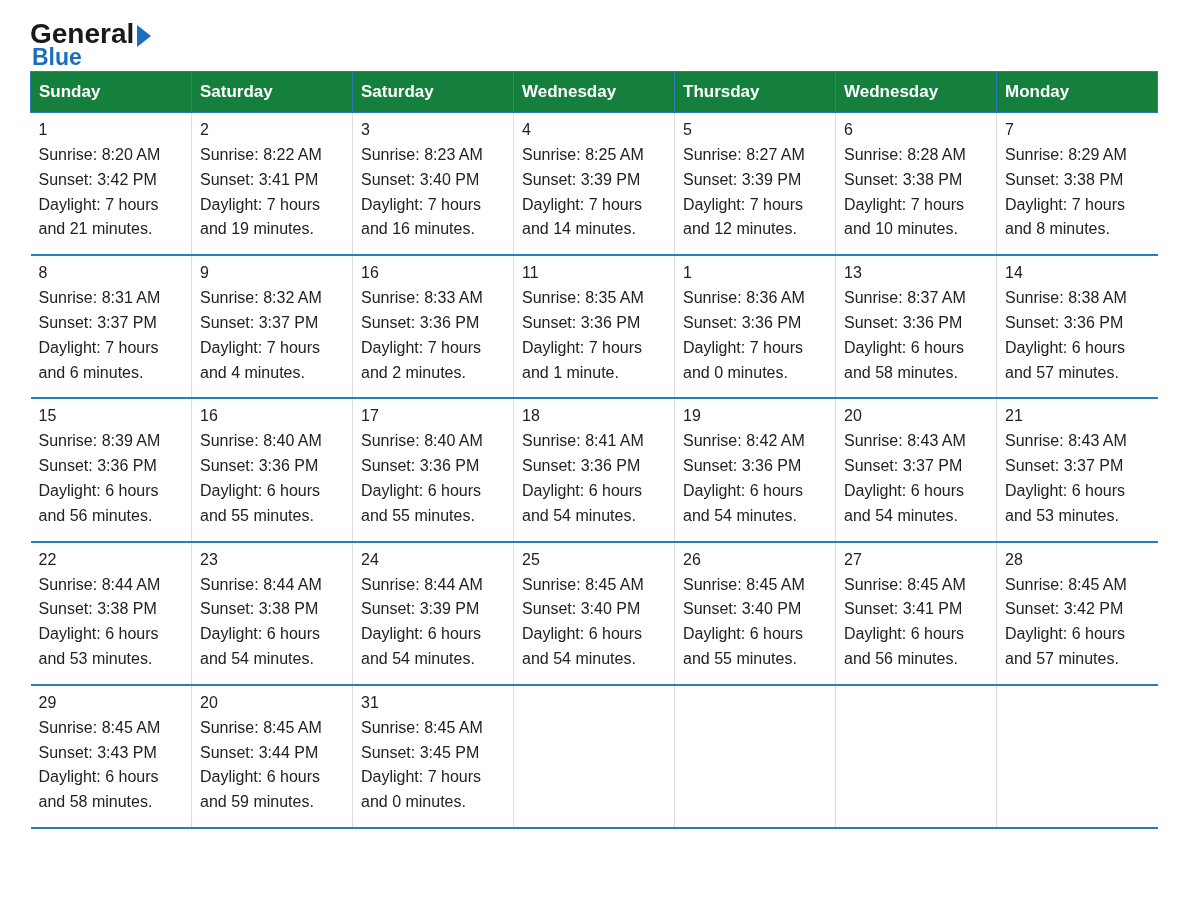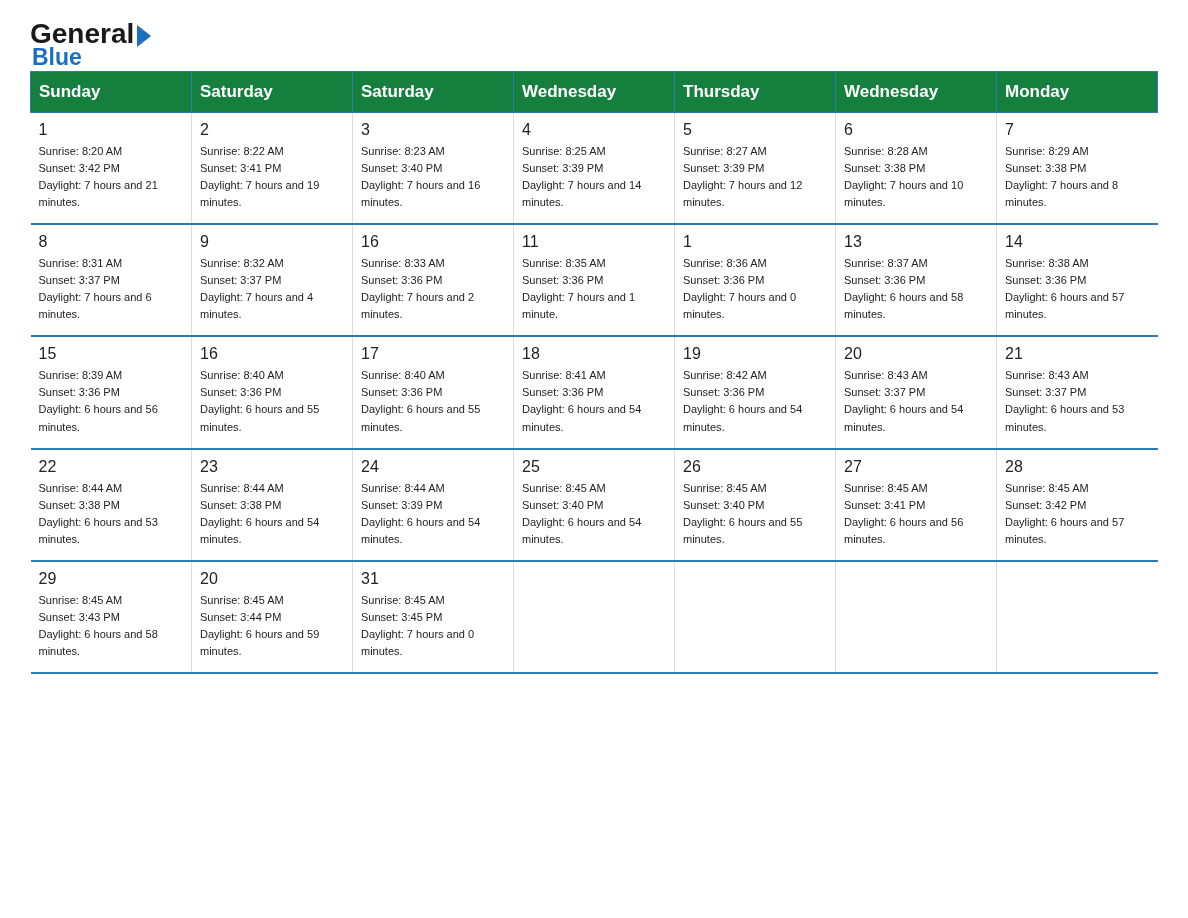--- a/index.html
+++ b/index.html
@@ -79,21 +79,21 @@
       height: 110px;
     }
     tbody td:last-child { border-right: none; }
     .day-number {
       font-size: 16px;
       font-weight: normal;
       display: block;
       margin-bottom: 4px;
     }
     .day-info {
-      font-size: 11px;
+      font-size: 16px;
       line-height: 1.55;
       color: #222;
     }
     .empty-cell { background: #fff; }
   </style>
 </head>
 <body>
 
 <div class="header">
   <div class="logo">

